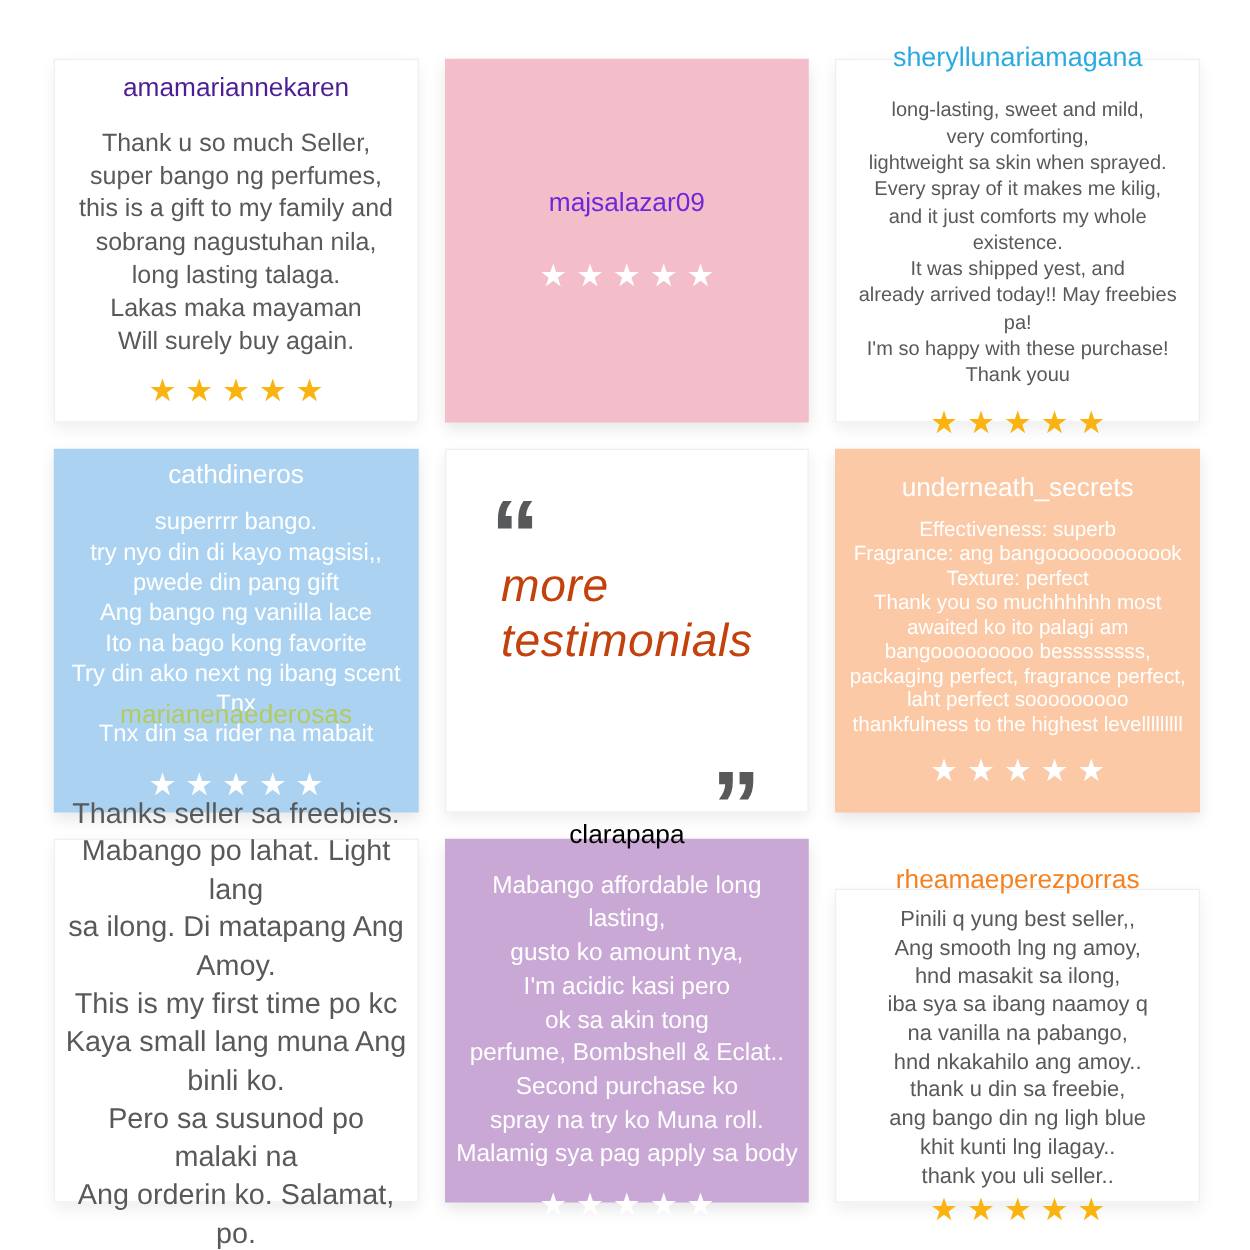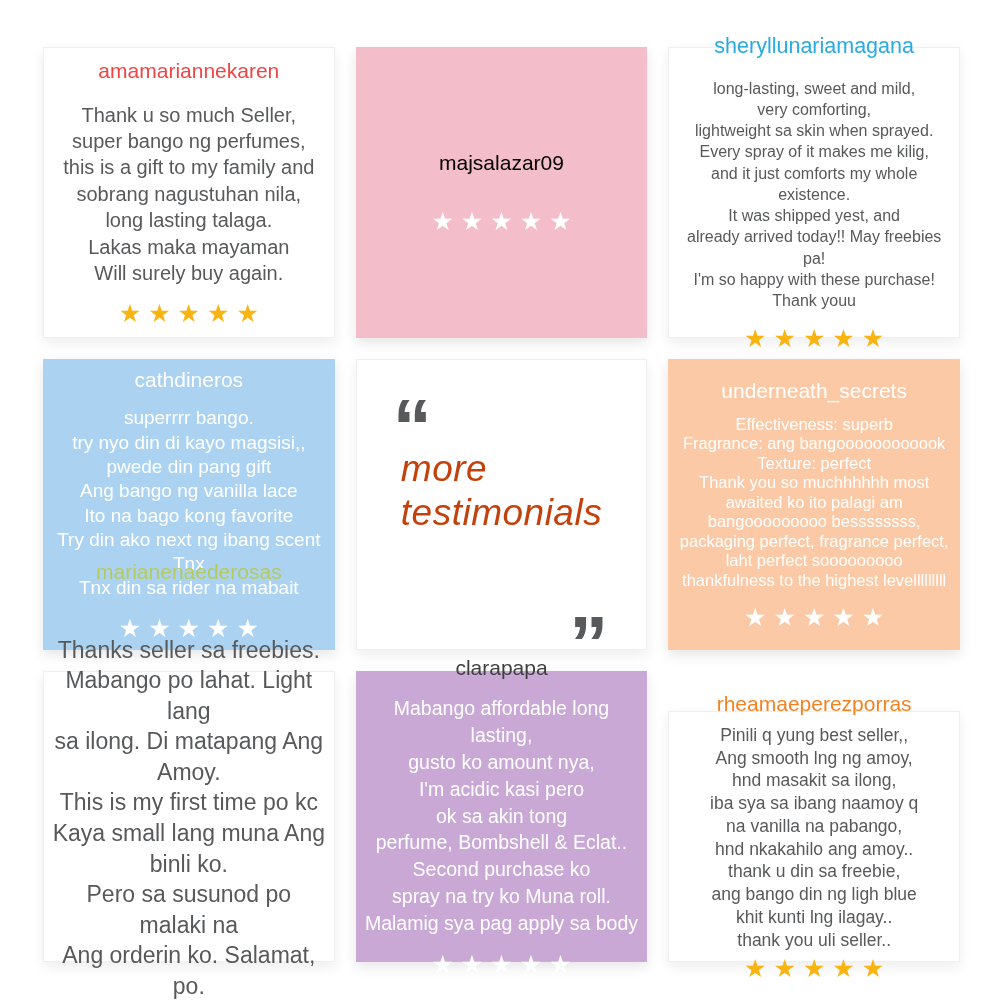--- a/index.html
+++ b/index.html
@@ -93,27 +93,27 @@
     margin-top: -28px;
     letter-spacing: 0.5px;
   }
 </style>
 </head>
 <body>
 
 <div class="page">
 
   <section class="card white card-0" style="background-color: rgb(255, 255, 255); color: rgb(88, 89, 91);">
-    <h3 class="username" style="color: #ef4444;">amamariannekaren</h3>
+    <h3 class="username" style="color: #4c1d95;">amamariannekaren</h3>
     <p class="review">Thank u so much Seller,<br>super bango ng perfumes,<br>this is a gift to my family and<br>sobrang nagustuhan nila,<br>long lasting talaga.<br>Lakas maka mayaman<br>Will surely buy again.</p>
     <div class="stars" style="color: rgb(249, 180, 18);"><span>★</span><span>★</span><span>★</span><span>★</span><span>★</span></div>
   </section>
 
   <section class="card card-1" style="background-color: rgb(243, 189, 201); color: rgb(255, 255, 255);">
-    <h3 class="username" style="color: #000000;">majsalazar09</h3>
+    <h3 class="username" style="color: #6d28d9;">majsalazar09</h3>
     <div class="stars" style="color: rgb(255, 255, 255);"><span>★</span><span>★</span><span>★</span><span>★</span><span>★</span></div>
   </section>
 
   <section class="card white card-2" style="background-color: rgb(255, 255, 255); color: rgb(88, 89, 91);">
     <h3 class="username" style="color: rgb(41, 171, 226);">sheryllunariamagana</h3>
     <p class="review">long-lasting, sweet and mild,<br>very comforting,<br>lightweight sa skin when sprayed.<br>Every spray of it makes me kilig,<br>and it just comforts my whole existence.<br>It was shipped yest, and<br>already arrived today!! May freebies pa!<br>I'm so happy with these purchase!<br>Thank youu</p>
     <div class="stars" style="color: rgb(249, 180, 18);"><span>★</span><span>★</span><span>★</span><span>★</span><span>★</span></div>
   </section>
 
   <section class="card card-3" style="background-color: rgb(171, 211, 241); color: rgb(255, 255, 255);">
@@ -134,21 +134,21 @@
     <div class="stars" style="color: rgb(255, 255, 255);"><span>★</span><span>★</span><span>★</span><span>★</span><span>★</span></div>
   </section>
 
   <section class="card white card-5" style="background-color: rgb(255, 255, 255); color: rgb(88, 89, 91); gap: 32px;">
     <h3 class="username" style="color: rgb(181, 201, 97);">marianenaederosas</h3>
     <p class="review">Thanks seller sa freebies.<br>Mabango po lahat. Light lang<br>sa ilong. Di matapang Ang Amoy.<br>This is my first time po kc<br>Kaya small lang muna Ang binli ko.<br>Pero sa susunod po malaki na<br>Ang orderin ko. Salamat, po.</p>
     <div class="stars" style="color: rgb(249, 180, 18);"><span>★</span><span>★</span><span>★</span><span>★</span><span>★</span></div>
   </section>
 
   <section class="card card-6" style="background-color: rgb(201, 168, 214); color: rgb(255, 255, 255);">
-    <h3 class="username" style="color: #404040;">clarapapa</h3>
+    <h3 class="username" style="color: #000000;">clarapapa</h3>
     <p class="review">Mabango affordable long lasting,<br>gusto ko amount nya,<br>I'm acidic kasi pero<br>ok sa akin tong<br>perfume, Bombshell &amp; Eclat..<br>Second purchase ko<br>spray na try ko Muna roll.<br>Malamig sya pag apply sa  body</p>
     <div class="stars" style="color: rgb(255, 255, 255);"><span>★</span><span>★</span><span>★</span><span>★</span><span>★</span></div>
   </section>
 
   <section class="card white card-7" style="background-color: rgb(255, 255, 255); color: rgb(88, 89, 91); margin-top: 40px;">
     <h3 class="username" style="color: rgb(245, 130, 32);">rheamaeperezporras</h3>
     <p class="review">Pinili q yung best seller,,<br>Ang smooth lng ng amoy,<br>hnd masakit sa ilong,<br>iba sya sa ibang naamoy q<br>na vanilla na pabango,<br>hnd nkakahilo ang amoy..<br>thank u din sa freebie,<br>ang bango din ng ligh blue<br>khit kunti lng ilagay..<br>thank you uli seller..</p>
     <div class="stars" style="color: rgb(249, 180, 18);"><span>★</span><span>★</span><span>★</span><span>★</span><span>★</span></div>
   </section>
 

